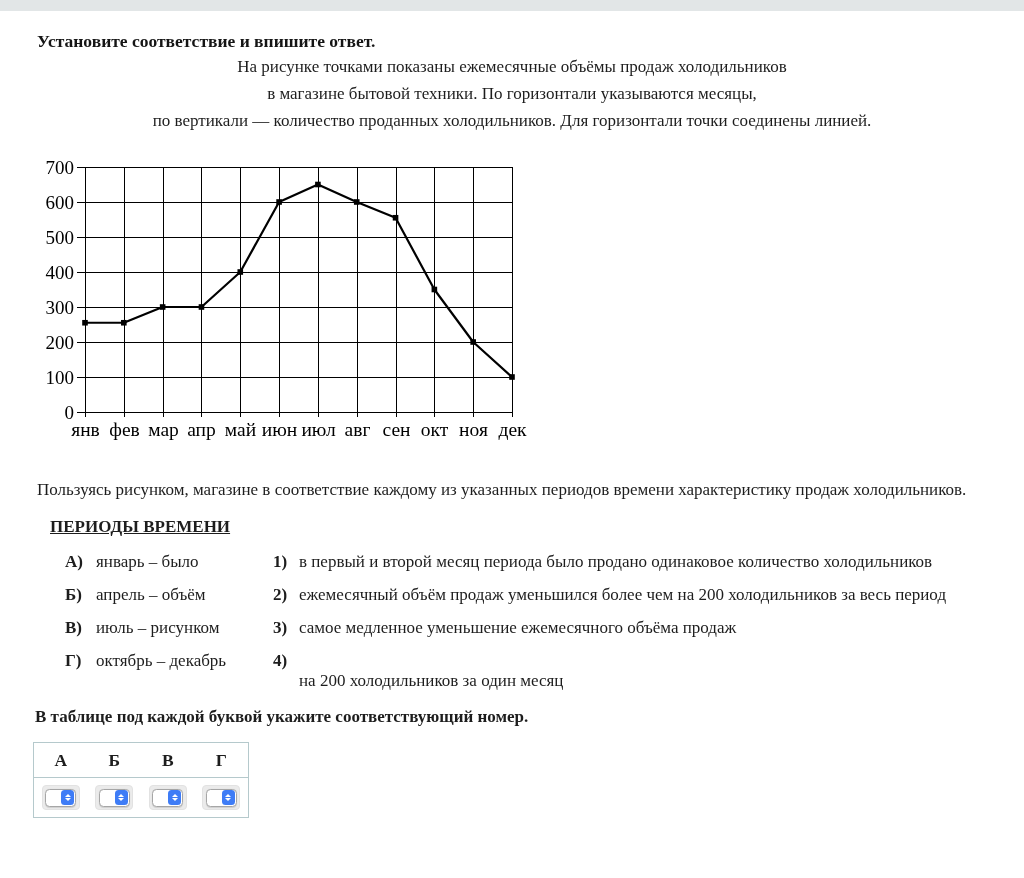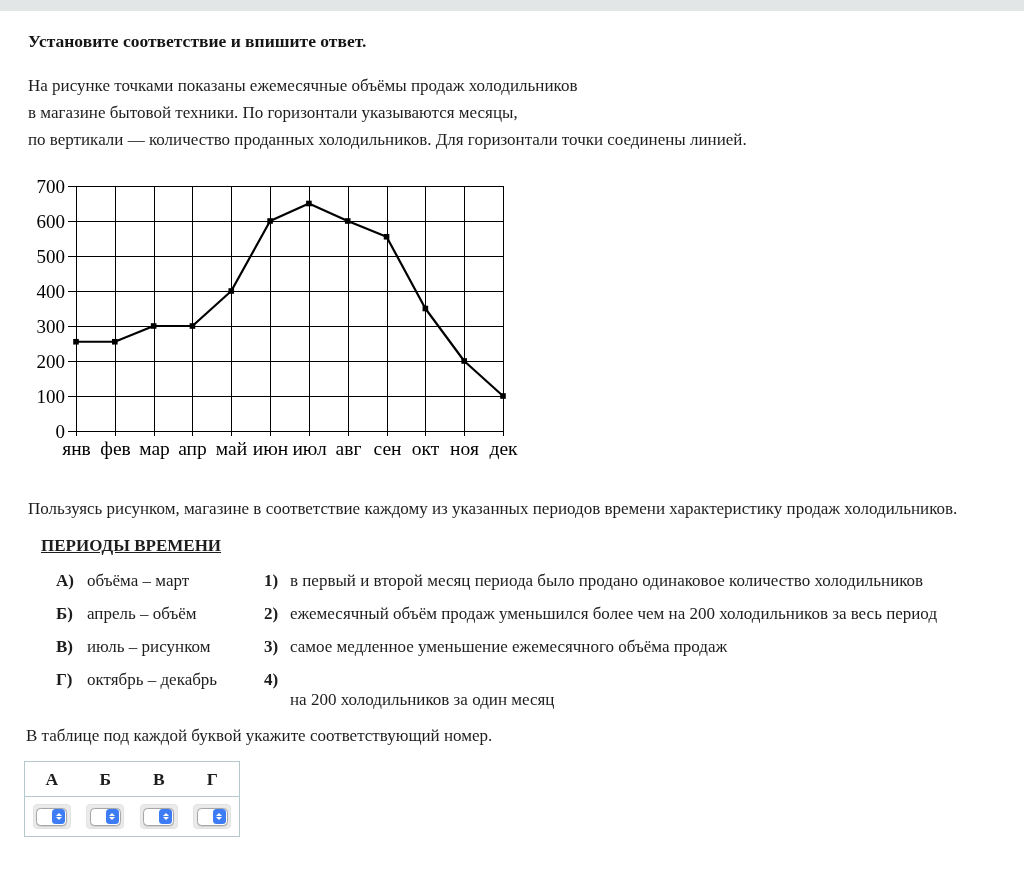--- a/index.html
+++ b/index.html
@@ -8,33 +8,33 @@
     width: 1024px; height: 878px;
     background: #ffffff;
     overflow: hidden;
     font-family: "Liberation Serif", "DejaVu Serif", serif;
     color: #1d1d1d;
   }
   .topbar {
     width: 100%; height: 11px;
     background: #e2e6e7;
   }
-  .page { padding: 0 28px; }
+  .page { padding: 0 37px; }
 
   .title {
     margin: 19px 0 0 0;
     font-size: 17.5px;
     font-weight: bold;
     line-height: 23px;
     color: #151515;
   }
   .intro {
-    margin-top: 19px;
     font-size: 17px;
     line-height: 27px;
+    text-align: center;
   }
 
   .chart-wrap { margin-top: 20px; }
   svg text {
     font-family: "Liberation Serif", "DejaVu Serif", serif;
     fill: #000;
   }
 
   .task {
     margin: 26px 0 0 0;
@@ -66,20 +66,21 @@
   .c-num { font-weight: bold; width: 26px; flex: none; }
   .c-body { flex: 1; }
   .c-line2 { margin-top: 20px; }
   .c-line2:empty { display: none; }
   .mrow:first-of-type { margin-top: 17px; }
 
   .caption {
     margin: 17px 0 0 -2px;
     font-size: 17px;
     line-height: 20px;
+    font-weight: bold;
   }
 
   .atable {
     margin: 15px 0 0 -4px;
     width: 216px;
     border: 1px solid #b5c9cc;
     background: #fff;
   }
   .ahead {
     display: grid;
@@ -234,21 +235,21 @@
   <p class="task">Пользуясь рисунком, магазине в соответствие каждому из указанных периодов времени характеристику продаж холодильников.</p>
 
   <section class="matching">
     <div class="mhead">
       <div class="mh mh-left">ПЕРИОДЫ ВРЕМЕНИ</div>
     </div>
 
     <div class="mrow">
       <div class="period">
         <span class="p-letter">А)</span>
-        <span class="p-text">объёма –  март</span>
+        <span class="p-text">январь –  было</span>
       </div>
       <div class="charc">
         <span class="c-num">1)</span>
         <div class="c-body">
           <div>в первый и второй месяц периода было продано одинаковое количество холодильников</div>
 
         </div>
       </div>
     </div>
 

